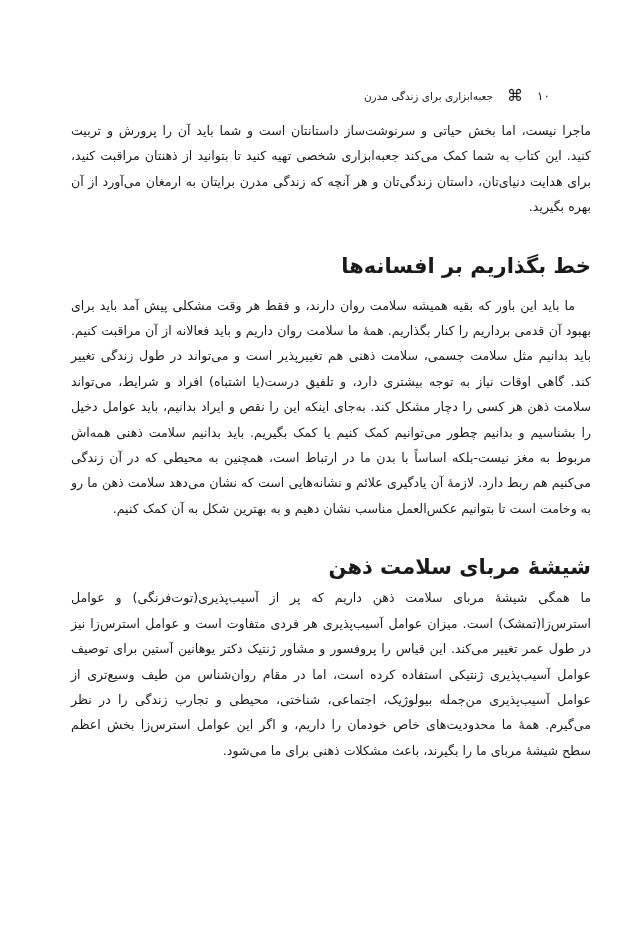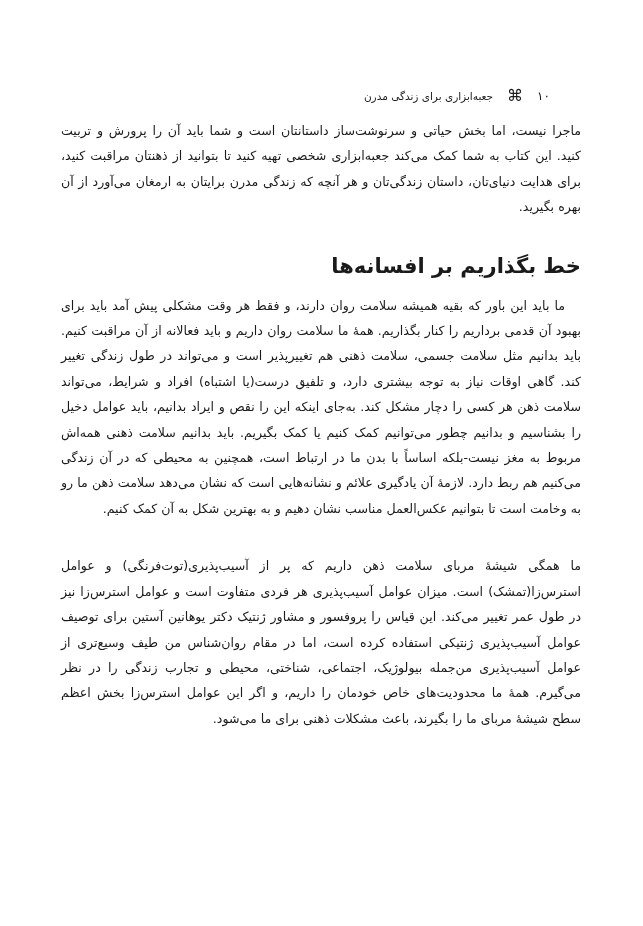--- a/index.html
+++ b/index.html
@@ -37,21 +37,21 @@
   .header-icon {
     font-size: 16px;
     line-height: 1;
   }
   .header-title {
     font-size: 10.5px;
   }
   .content {
     position: absolute;
     top: 118px;
-    right: 62px;
+    right: 52px;
     width: 520px;
     direction: rtl;
   }
   p {
     margin: 0;
     font-size: 12.6px;
     line-height: 25.4px;
     text-align: justify;
     text-align-last: right;
   }
@@ -81,17 +81,18 @@
   <div class="content">
     <p>ماجرا نیست، اما بخش حیاتی و سرنوشت‌ساز داستانتان است و شما باید آن را پرورش و تربیت کنید. این کتاب به شما کمک می‌کند جعبه‌ابزاری شخصی تهیه کنید تا بتوانید از ذهنتان مراقبت کنید، برای هدایت دنیای‌تان، داستان زندگی‌تان و هر آنچه که زندگی مدرن برایتان به ارمغان می‌آورد از آن بهره بگیرید.</p>
 
     <div class="gap-before-h1"></div>
     <h2>خط بگذاریم بر افسانه‌ها</h2>
     <div class="gap-after-h"></div>
     <div class="gap-para"></div>
     <p class="indent">ما باید این باور که بقیه همیشه سلامت روان دارند، و فقط هر وقت مشکلی پیش آمد باید برای بهبود آن قدمی برداریم را کنار بگذاریم. همهٔ ما سلامت روان داریم و باید فعالانه از آن مراقبت کنیم. باید بدانیم مثل سلامت جسمی، سلامت ذهنی هم تغییرپذیر است و می‌تواند در طول زندگی تغییر کند. گاهی اوقات نیاز به توجه بیشتری دارد، و تلفیق درست(یا اشتباه) افراد و شرایط، می‌تواند سلامت ذهن هر کسی را دچار مشکل کند. به‌جای اینکه این را نقص و ایراد بدانیم، باید عوامل دخیل را بشناسیم و بدانیم چطور می‌توانیم کمک کنیم یا کمک بگیریم. باید بدانیم سلامت ذهنی همه‌اش مربوط به مغز نیست-بلکه اساساً با بدن ما در ارتباط است، همچنین به محیطی که در آن زندگی می‌کنیم هم ربط دارد. لازمهٔ آن یادگیری علائم و نشانه‌هایی است که نشان می‌دهد سلامت ذهن ما رو به وخامت است تا بتوانیم عکس‌العمل مناسب نشان دهیم و به بهترین شکل به آن کمک کنیم.</p>
 
     <div class="gap-before-h2"></div>
+    <h2>شیشهٔ مربای سلامت ذهن</h2>
     <div class="gap-after-h"></div>
     <p>ما همگی شیشهٔ مربای سلامت ذهن داریم که پر از آسیب‌پذیری(توت‌فرنگی) و عوامل استرس‌زا(تمشک) است. میزان عوامل آسیب‌پذیری هر فردی متفاوت است و عوامل استرس‌زا نیز در طول عمر تغییر می‌کند. این قیاس را پروفسور و مشاور ژنتیک دکتر یوهانین آستین برای توصیف عوامل آسیب‌پذیری ژنتیکی استفاده کرده است، اما در مقام روان‌شناس من طیف وسیع‌تری از عوامل آسیب‌پذیری من‌جمله بیولوژیک، اجتماعی، شناختی، محیطی و تجارب زندگی را در نظر می‌گیرم. همهٔ ما محدودیت‌های خاص خودمان را داریم، و اگر این عوامل استرس‌زا بخش اعظم سطح شیشهٔ مربای ما را بگیرند، باعث مشکلات ذهنی برای ما می‌شود.</p>
   </div>
 
 </div>
 
 </body></html>

